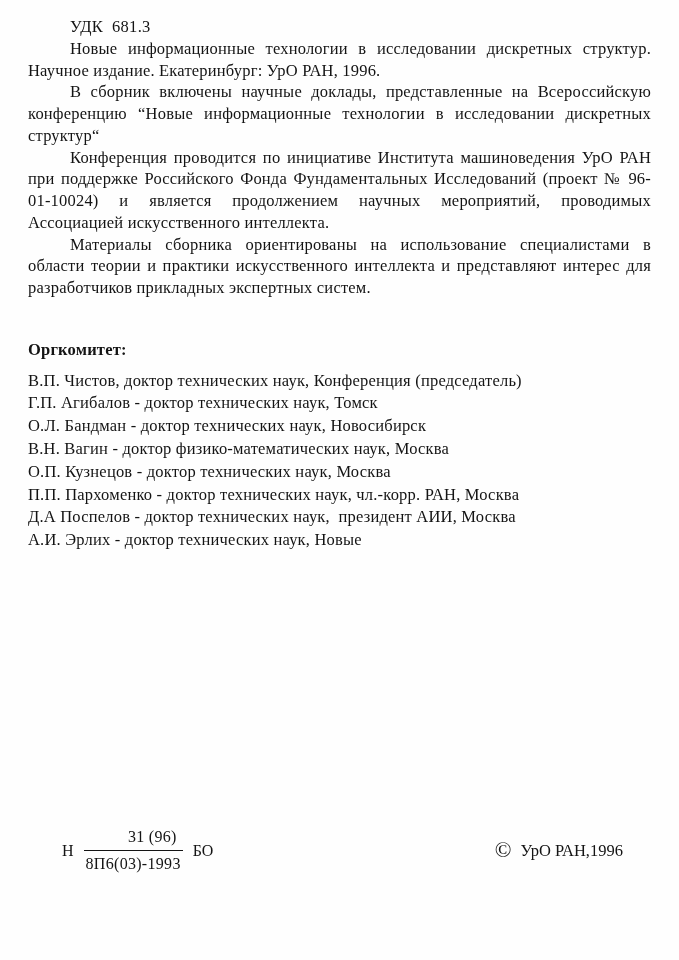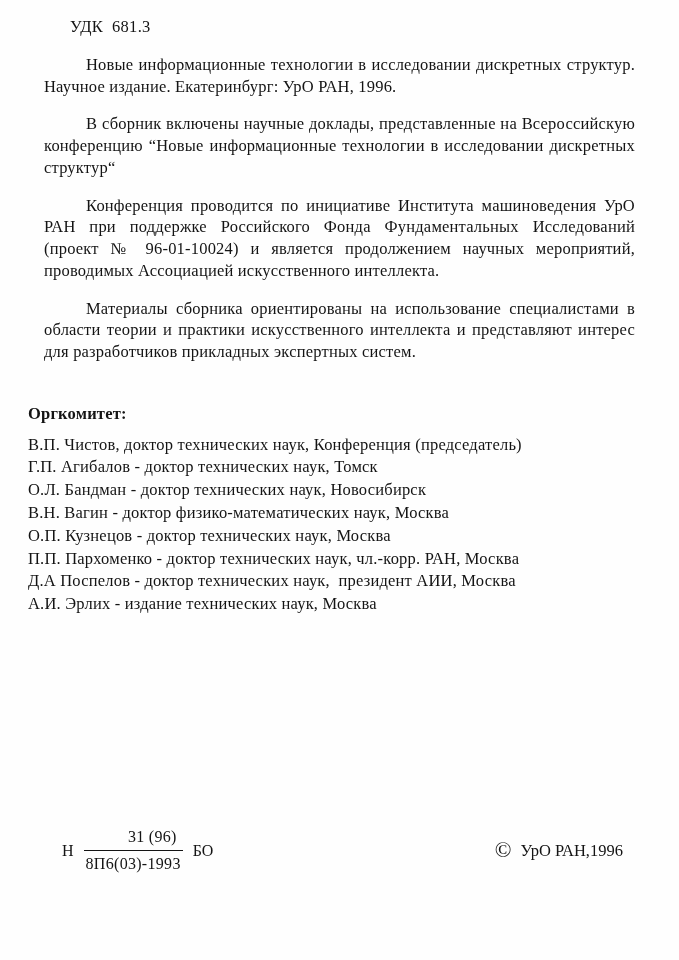--- a/index.html
+++ b/index.html
@@ -24,21 +24,21 @@
     background: #fefefe;
   }
   .udk {
     font-size: 16.5px;
     line-height: 1.32;
     margin-left: 42px;
     white-space: pre-wrap;
     letter-spacing: 0.3px;
   }
   .body-text p {
-    margin: 16px;
+    margin: 0;
     font-size: 16.5px;
     line-height: 1.32;
     text-align: justify;
     text-indent: 42px;
     letter-spacing: 0.2px;
   }
   .orgkomitet {
     margin-top: 40px;
     font-size: 16.5px;
     line-height: 1.32;
@@ -115,21 +115,21 @@
 
   <div class="orgkomitet">
     <div class="heading">Оргкомитет:</div>
     <div class="member">В.П. Чистов, доктор технических наук, Конференция (председатель)</div>
     <div class="member">Г.П. Агибалов - доктор технических наук, Томск</div>
     <div class="member">О.Л. Бандман - доктор технических наук, Новосибирск</div>
     <div class="member">В.Н. Вагин - доктор физико-математических наук, Москва</div>
     <div class="member">О.П. Кузнецов - доктор технических наук, Москва</div>
     <div class="member">П.П. Пархоменко - доктор технических наук, чл.-корр. РАН, Москва</div>
     <div class="member">Д.А Поспелов - доктор технических наук,  президент АИИ, Москва</div>
-    <div class="member">А.И. Эрлих - издание технических наук, Москва</div>
+    <div class="member">А.И. Эрлих - доктор технических наук, Новые</div>
   </div>
 
   <div class="footer">
 
     <div class="classification">
       <span class="cls-prefix">Н</span>
       <span class="fraction">
         <span class="num">31 (96)</span>
         <span class="den">8П6(03)-1993</span>
       </span>

